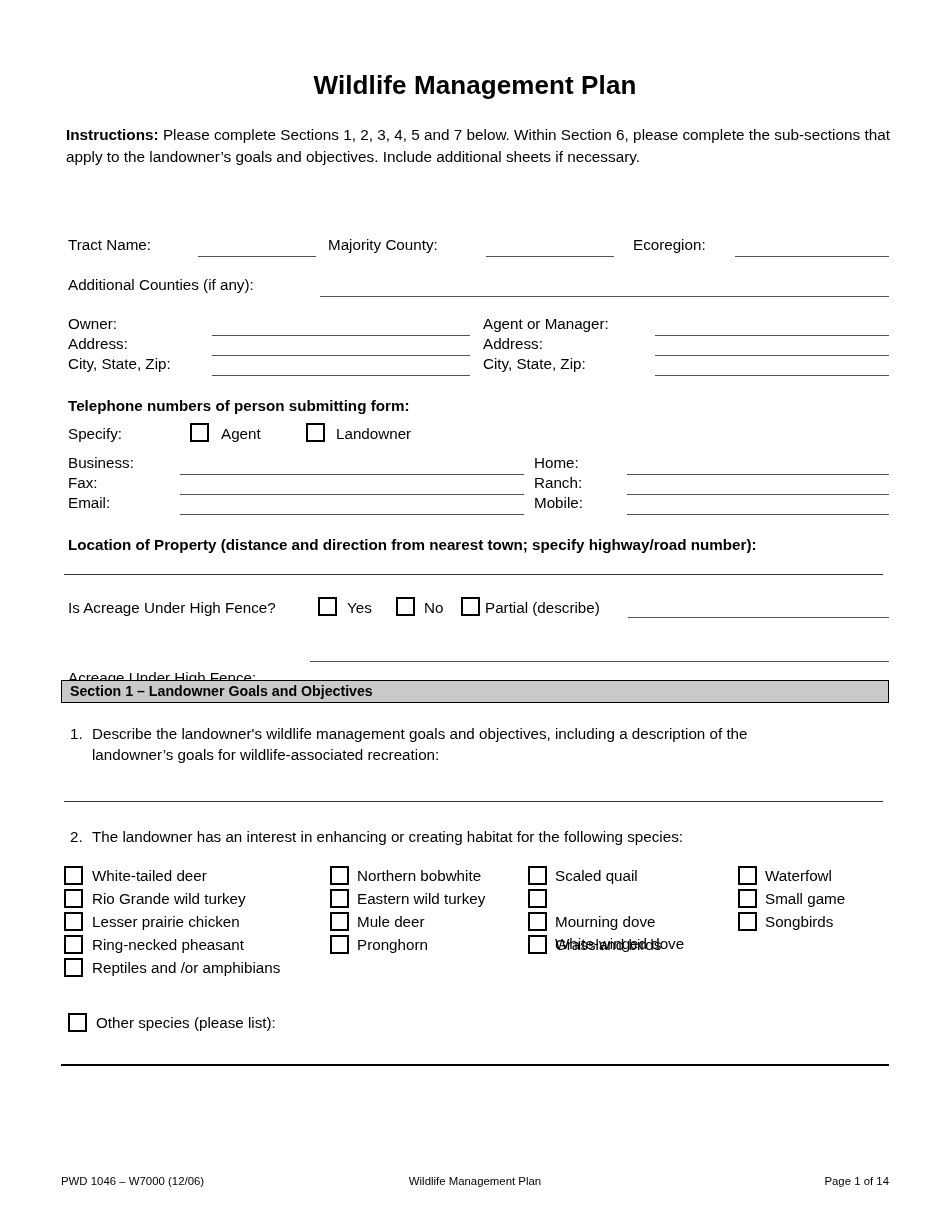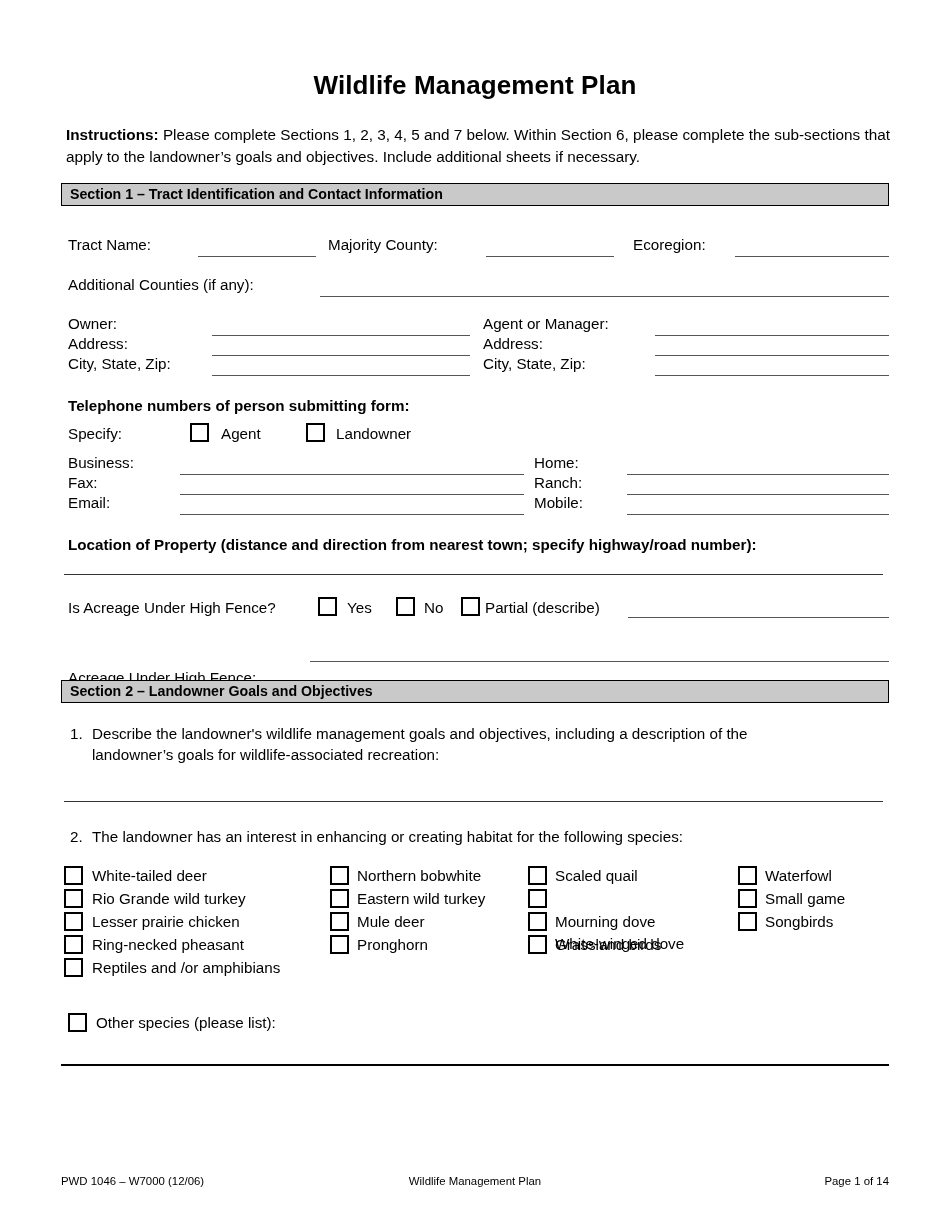--- a/index.html
+++ b/index.html
@@ -146,21 +146,20 @@
 
   <div class="header">
     <div class="title">Wildlife Management Plan</div>
   </div>
 
   <div class="instructions">
     <b>Instructions:</b>
     <span>Please complete Sections 1, 2, 3, 4, 5 and 7 below.  Within Section 6, please complete the sub-sections that apply to the landowner’s goals and objectives.  Include additional sheets if necessary.</span>
   </div>
 
-  <div class="section-bar" id="section1-bar">Section 1 – Tract Identification and Contact Information</div>
 
   <div class="lbl" style="left:68px; top:236px;">Tract Name:</div>
   <div class="rule" style="left:198px; top:256px; width:118px;"></div>
 
   <div class="lbl" style="left:328px; top:236px;">Majority County:</div>
   <div class="rule" style="left:486px; top:256px; width:128px;"></div>
 
   <div class="lbl" style="left:633px; top:236px;">Ecoregion:</div>
   <div class="rule" style="left:735px; top:256px; width:154px;"></div>
 
@@ -219,21 +218,21 @@
   <div class="lbl" style="left:347px; top:599px;">Yes</div>
   <div class="cbox" style="left:396px; top:597px;"></div>
   <div class="lbl" style="left:424px; top:599px;">No</div>
   <div class="cbox" style="left:461px; top:597px;"></div>
   <div class="lbl" style="left:485px; top:599px;">Partial (describe)</div>
   <div class="rule" style="left:628px; top:617px; width:261px;"></div>
 
   <div class="lbl" style="left:68px; top:641px;margin-top:28px;">Acreage Under High Fence:</div>
   <div class="rule" style="left:310px; top:661px; width:579px;"></div>
 
-  <div class="section-bar" id="section2-bar">Section 2 – Landowner Goals and Objectives</div>
+  <div class="section-bar" id="section2-bar">Section 1 – Landowner Goals and Objectives</div>
 
   <div class="lbl" style="left:70px; top:725px;">1.</div>
   <div class="lbl" style="left:92px; top:725px;">Describe the landowner's wildlife management goals and objectives, including a description of the</div>
   <div class="lbl" style="left:92px; top:746px;">landowner’s goals for wildlife-associated recreation:</div>
   <div class="rule dark" style="left:64px; top:801px; width:819px;"></div>
 
   <div class="lbl" style="left:70px; top:828px;">2.</div>
   <div class="lbl" style="left:92px; top:828px;">The landowner has an interest in enhancing or creating habitat for the following species:</div>
 
   <div class="cbox" style="left:64px; top:866px;"></div>

